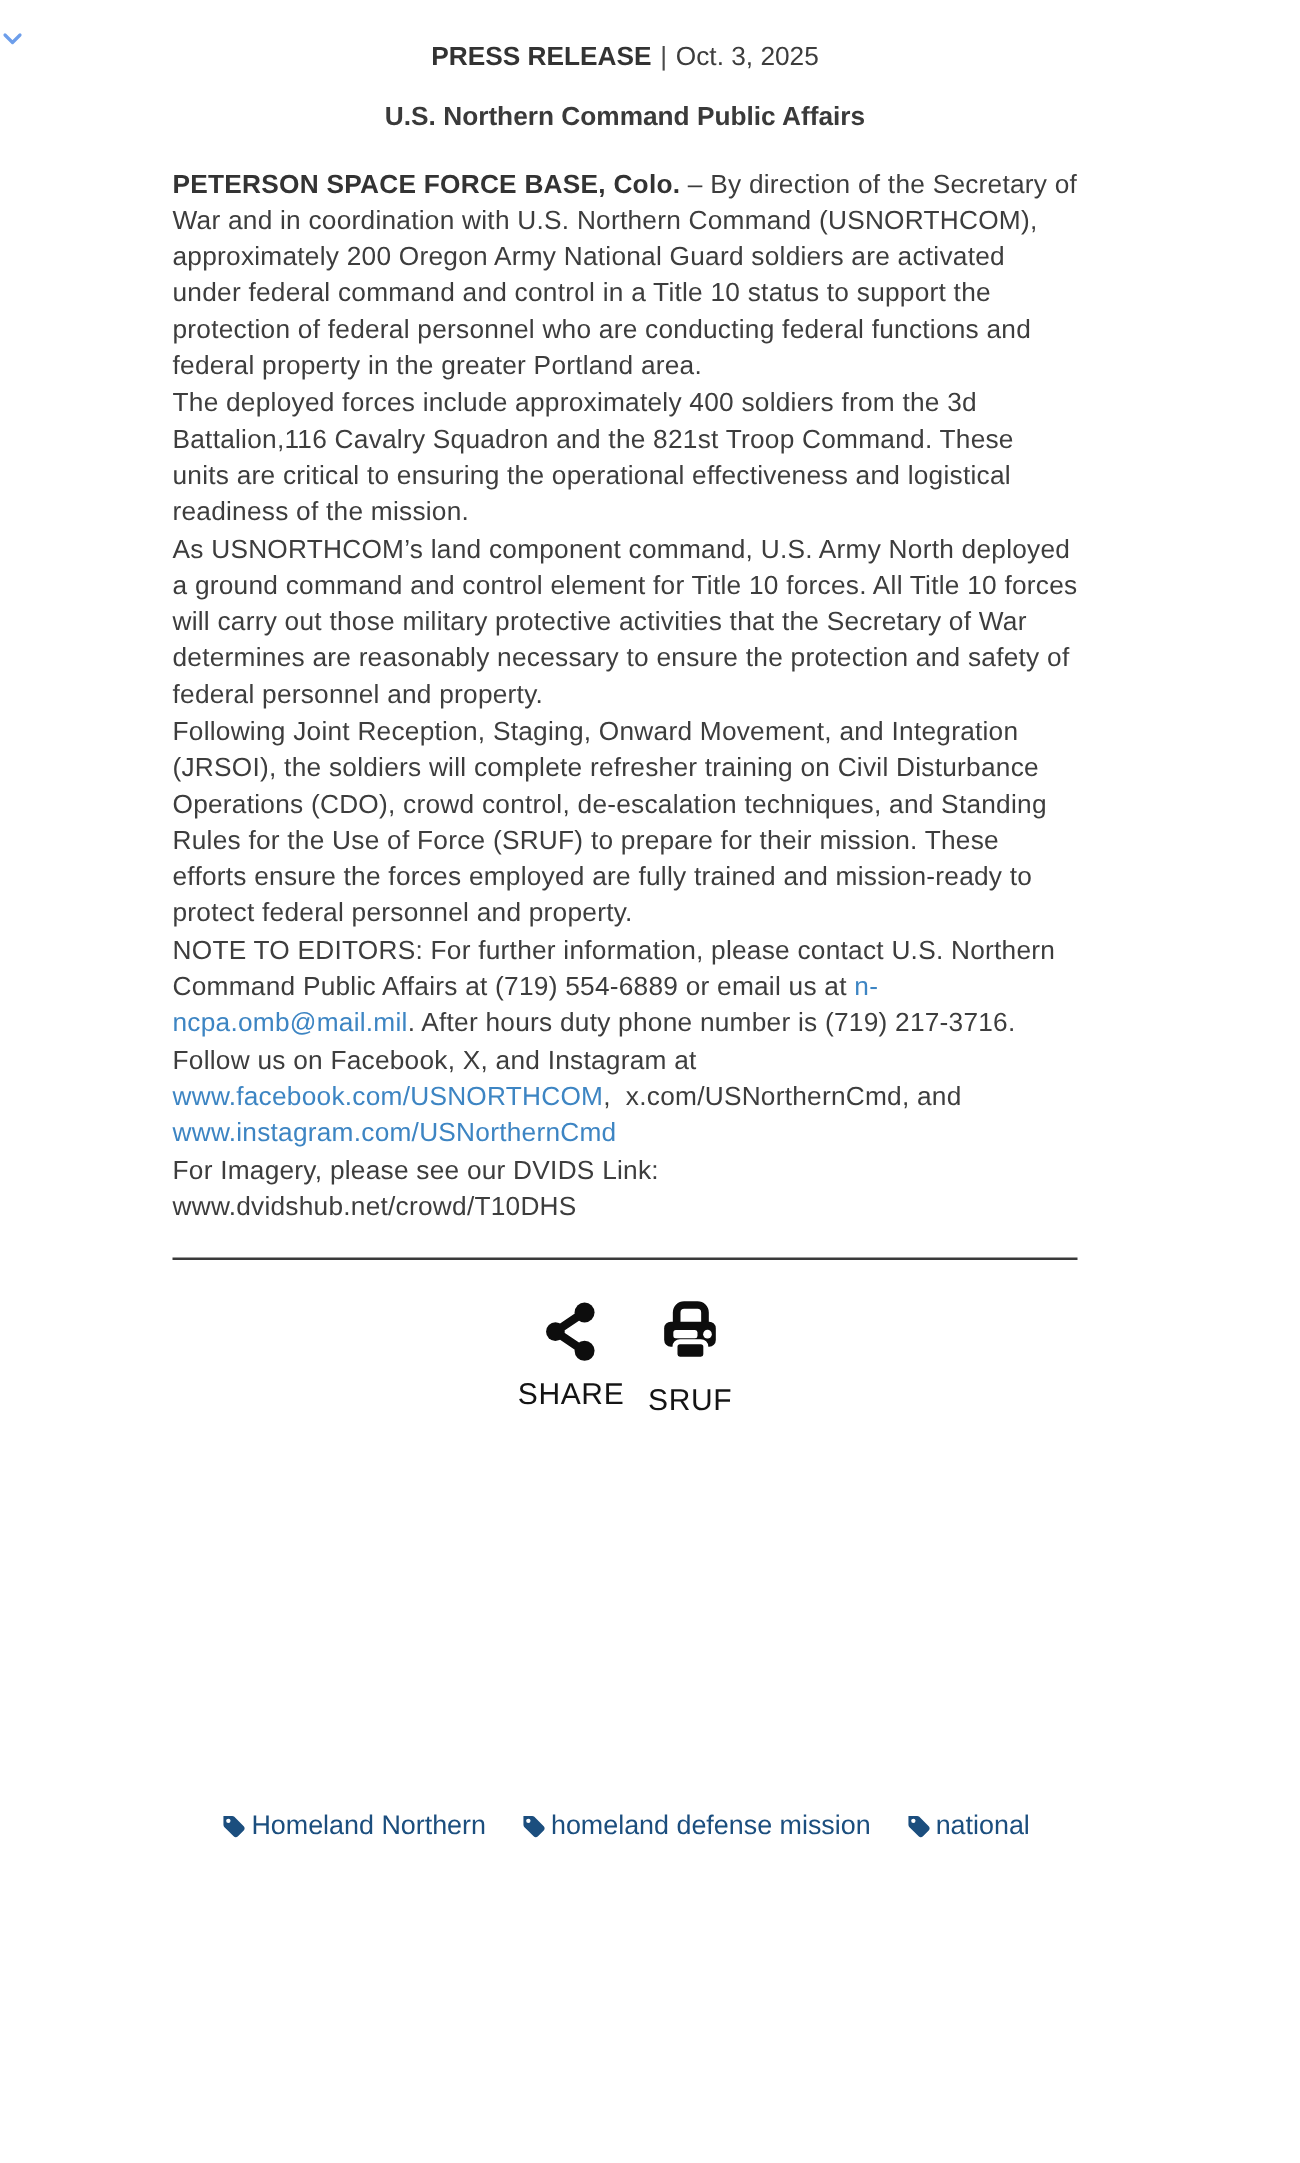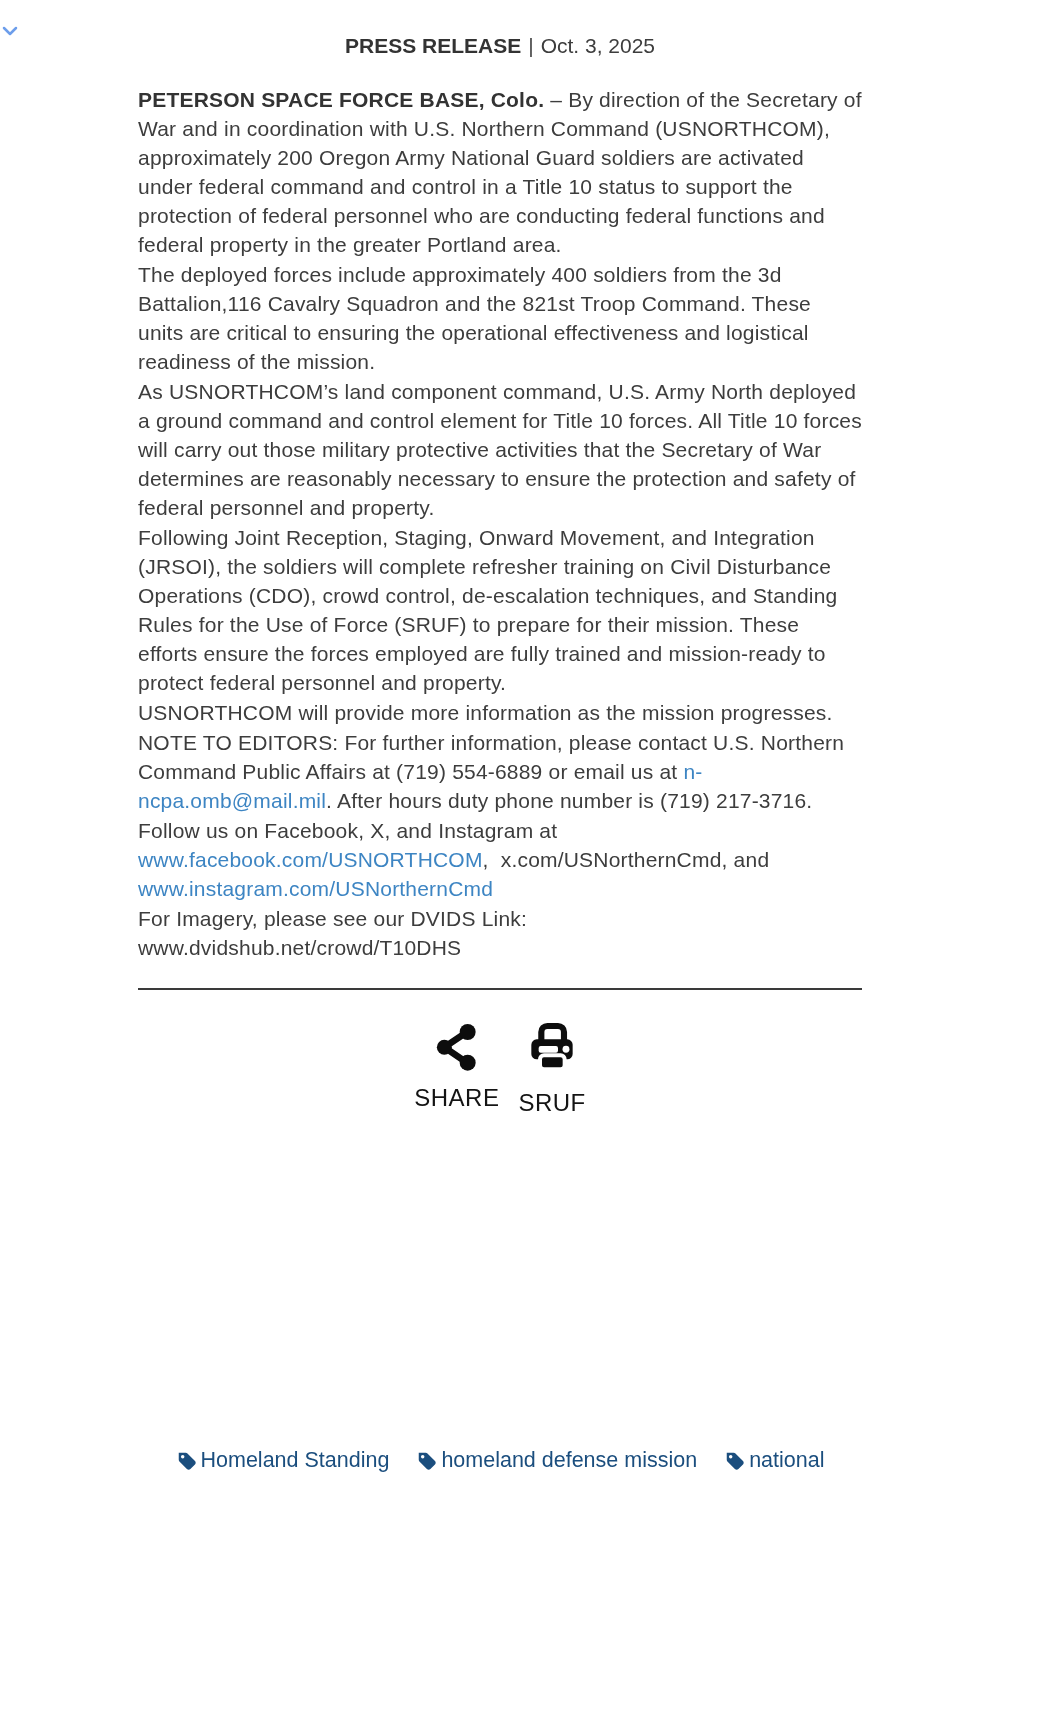--- a/index.html
+++ b/index.html
@@ -82,30 +82,30 @@
     </svg>
   </span>
 
   <div class="content">
 
     <div class="kicker">
       <span class="k-bold">PRESS RELEASE</span><span class="k-sep">|</span><span>Oct. 3, 2025</span>
     </div>
 
 
+    <div class="byline">U.S. Northern Command Public Affairs</div>
 
     <p class="bodyp first"><span class="lead">PETERSON SPACE FORCE BASE, Colo.</span><span> – By direction of the Secretary of War and in coordination with U.S. Northern Command (USNORTHCOM), approximately 200 Oregon Army National Guard soldiers are activated under federal command and control in a Title 10 status to support the protection of federal personnel who are conducting federal functions and federal property in the greater Portland area.</span></p>
 
     <p class="bodyp">The deployed forces include approximately 400 soldiers from the 3d Battalion,116 Cavalry Squadron and the 821st Troop Command. These units are critical to ensuring the operational effectiveness and logistical readiness of the mission.</p>
 
     <p class="bodyp">As USNORTHCOM’s land component command, U.S. Army North deployed a ground command and control element for Title 10 forces. All Title 10 forces will carry out those military protective activities that the Secretary of War determines are reasonably necessary to ensure the protection and safety of federal personnel and property.</p>
 
     <p class="bodyp">Following Joint Reception, Staging, Onward Movement, and Integration (JRSOI), the soldiers will complete refresher training on Civil Disturbance Operations (CDO), crowd control, de-escalation techniques, and Standing Rules for the Use of Force (SRUF) to prepare for their mission. These efforts ensure the forces employed are fully trained and mission-ready to protect federal personnel and property.</p>
 
-    <p class="bodyp">USNORTHCOM will provide more information as the mission progresses.</p>
 
 
     <p class="bodyp"><span>NOTE TO EDITORS: For further information, please contact U.S. Northern Command Public Affairs at (719) 554-6889 or email us at </span><a class="blue-link">n-ncpa.omb@mail.mil</a><span>. After hours duty phone number is (719) 217-3716.</span></p>
 
     <p class="bodyp"><span>Follow us on Facebook, X, and Instagram at </span><a class="blue-link">www.facebook.com/USNORTHCOM</a><span>,  x.com/USNorthernCmd, and </span><a class="blue-link">www.instagram.com/USNorthernCmd</a></p>
 
     <p class="bodyp">For Imagery, please see our DVIDS Link:  www.dvidshub.net/crowd/T10DHS</p>
 
     <hr class="rule">
 
@@ -138,21 +138,21 @@
 
     </div>
 
     <div class="tags-row">
 
       <span class="tag">
         <svg viewBox="0 0 24 24">
           <path d="M3 3 h7.6 c0.7 0 1.4 0.28 1.9 0.79 l8.2 8.2 c1.05 1.05 1.05 2.75 0 3.8 l-5 5 c-1.05 1.05 -2.75 1.05 -3.8 0 l-8.2 -8.2 C3.28 12 3 11.3 3 10.6 Z" fill="#1b4e7e"></path>
           <circle cx="7.3" cy="7.3" r="1.9" fill="#ffffff"></circle>
         </svg>
-        <span>Homeland Standing</span>
+        <span>Homeland Northern</span>
       </span>
 
       <span class="tag">
         <svg viewBox="0 0 24 24">
           <path d="M3 3 h7.6 c0.7 0 1.4 0.28 1.9 0.79 l8.2 8.2 c1.05 1.05 1.05 2.75 0 3.8 l-5 5 c-1.05 1.05 -2.75 1.05 -3.8 0 l-8.2 -8.2 C3.28 12 3 11.3 3 10.6 Z" fill="#1b4e7e"></path>
           <circle cx="7.3" cy="7.3" r="1.9" fill="#ffffff"></circle>
         </svg>
         <span>homeland defense mission</span>
       </span>
 

